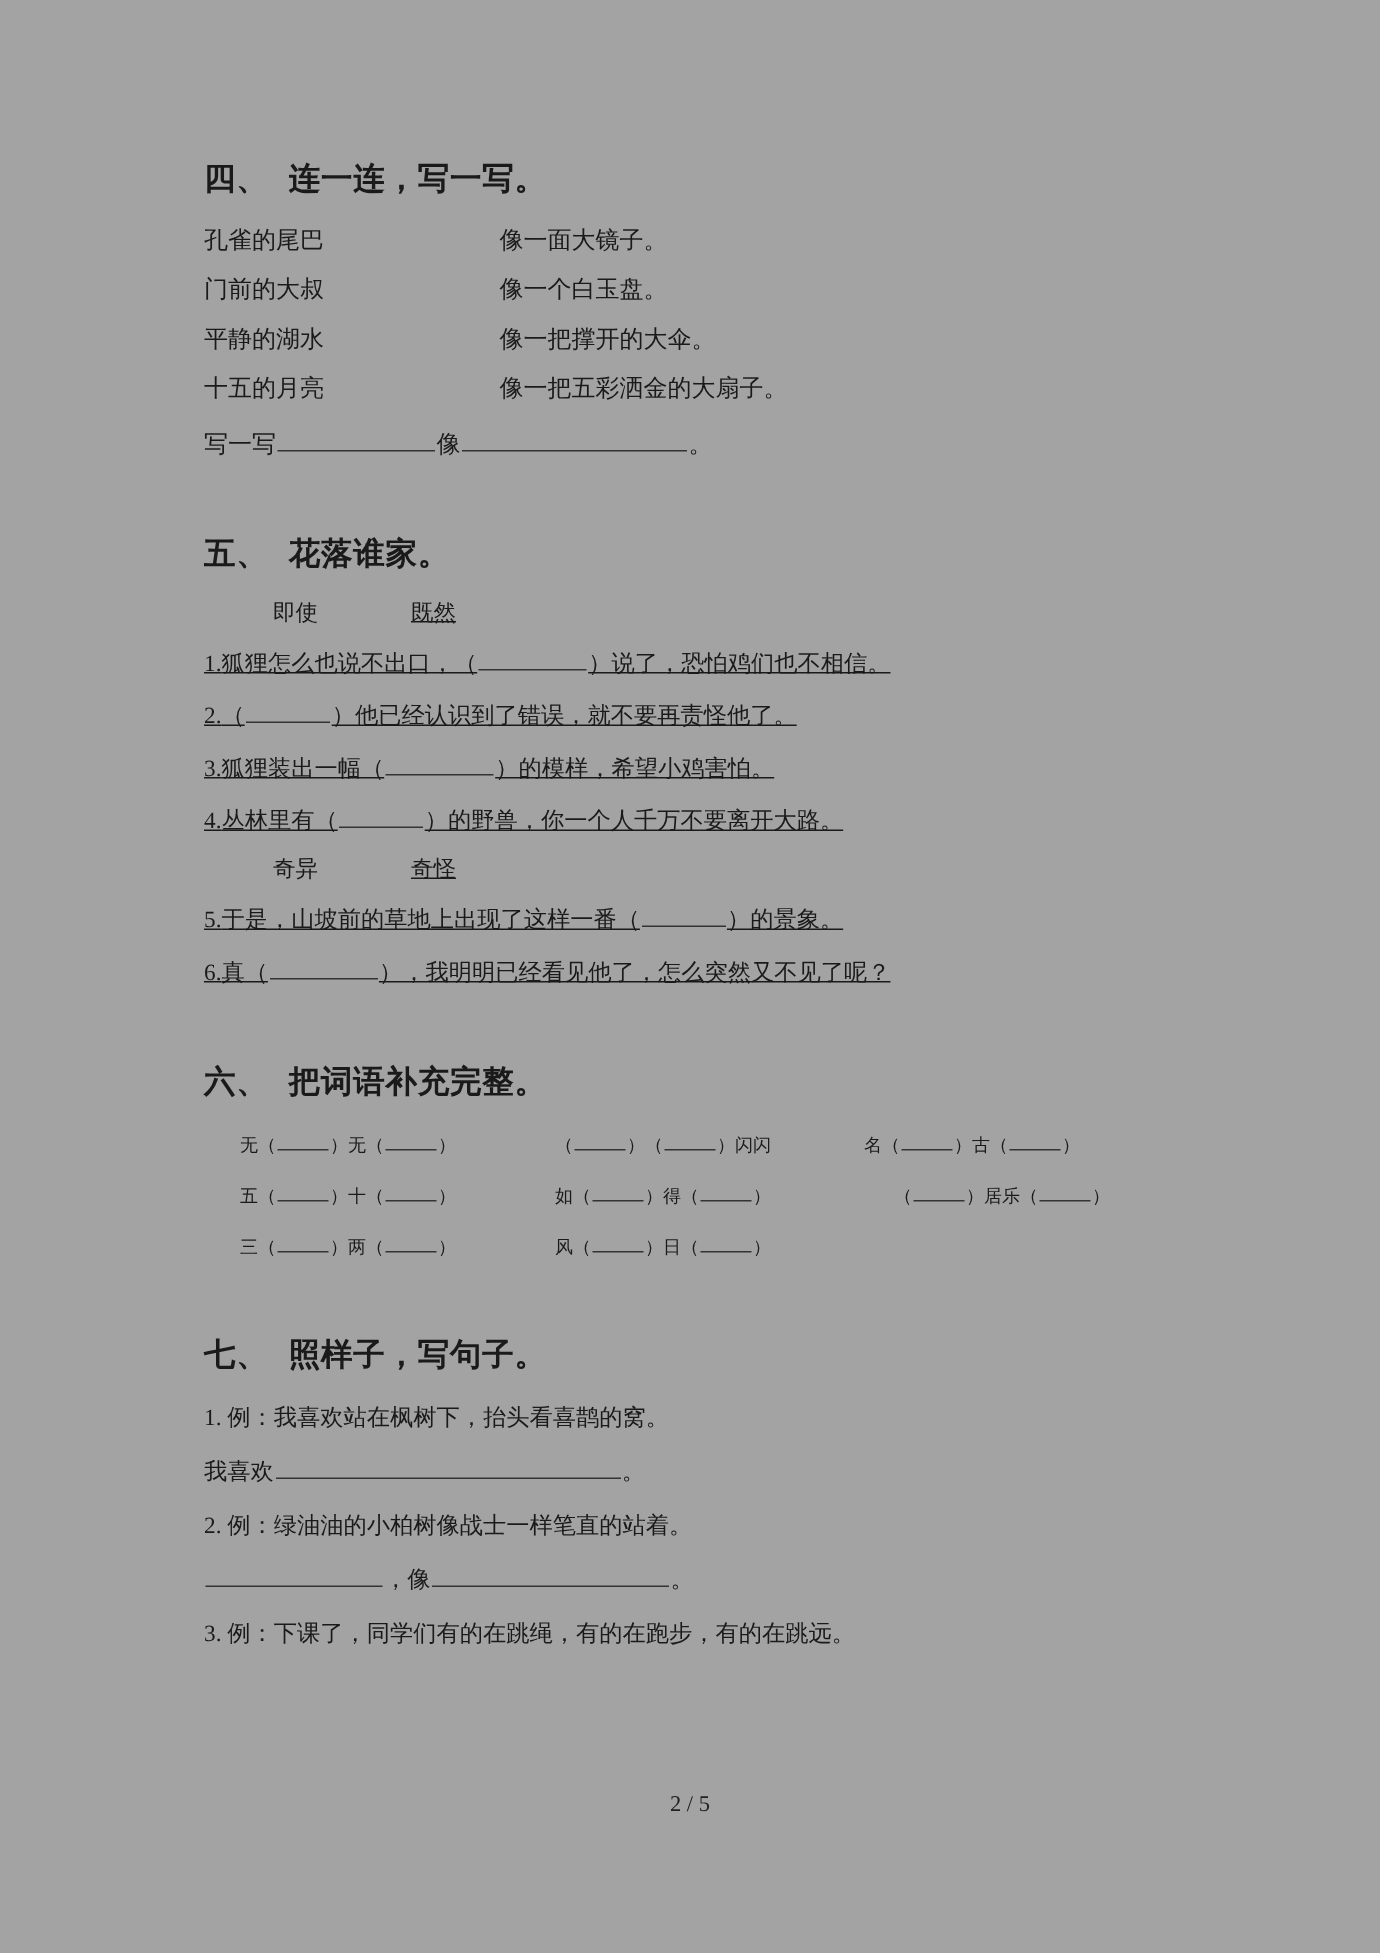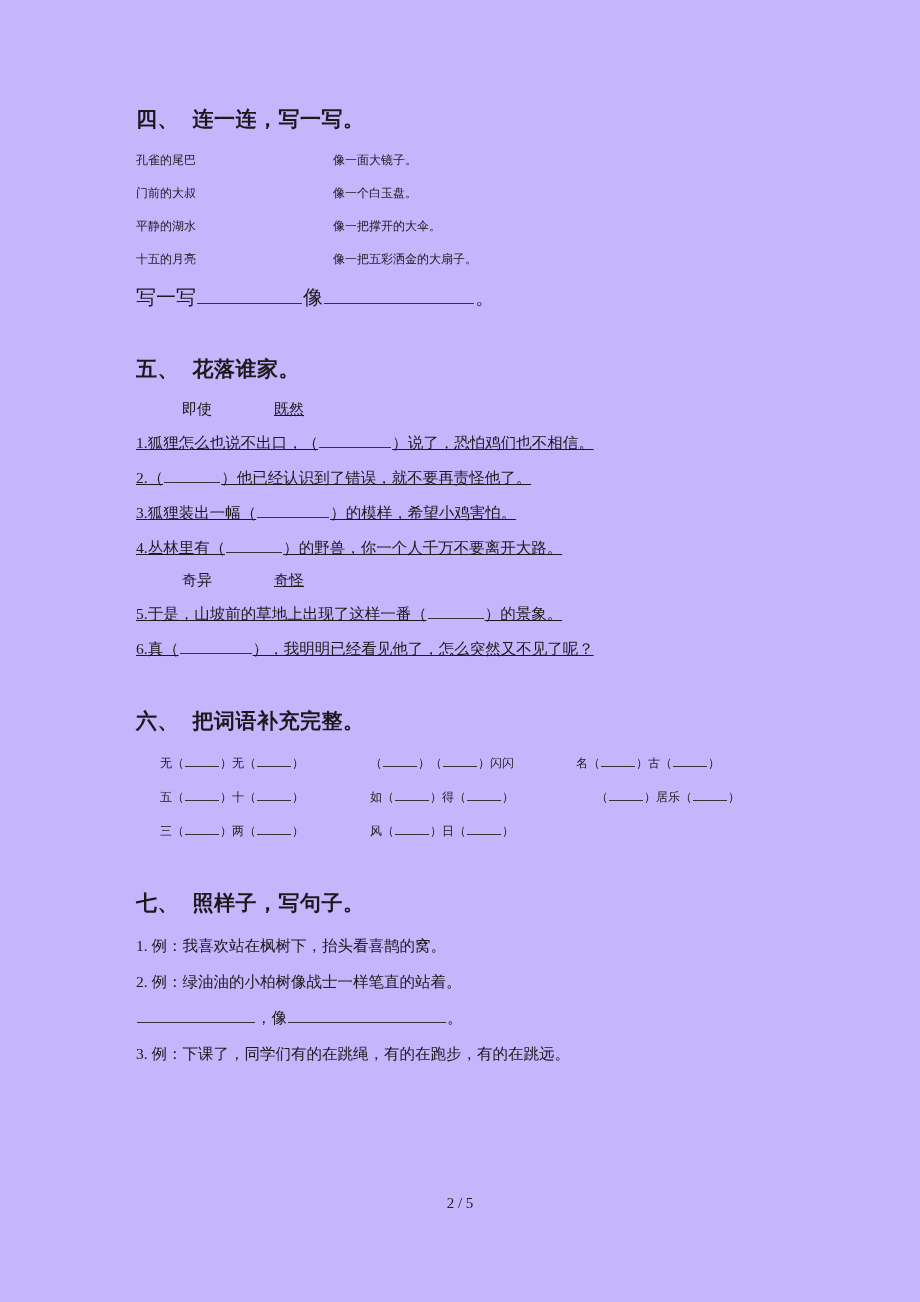--- a/index.html
+++ b/index.html
@@ -9,21 +9,21 @@
   }
   body {
     font-family: "Liberation Serif", "DejaVu Serif", serif;
     color: #1a1a1a;
   }
   .page {
     position: relative;
     width: 920px;
     height: 1302px;
     margin: 0 auto;
-    background: #c4b5fd;
+    background: #a3a3a3;
     overflow: hidden;
     box-sizing: border-box;
   }
   .content {
     position: absolute;
     left: 136px;
     top: 104px;
     width: 680px;
   }
 
@@ -37,29 +37,29 @@
     white-space: pre;
   }
   .sec-head .num { margin-right: 2px; }
 
   .section { margin-bottom: 0; }
   .gap-lg { height: 40px; }
 
   
   .match-row {
     display: flex;
-    font-size: 12px;
+    font-size: 16px;
     line-height: 33px;
     white-space: pre;
   }
   .match-left { width: 197px; flex: 0 0 197px; }
   .match-right { flex: 1; }
 
   .writeline-row {
-    font-size: 20px;
+    font-size: 16px;
     line-height: 34px;
     white-space: pre;
     margin-top: 4px;
   }
 
   
   .blank {
     display: inline-block;
     border-bottom: 1px solid #333;
     vertical-align: baseline;
@@ -202,20 +202,21 @@
         <span class="idiom-c3"></span>
       </div>
     </div>
 
     <div class="gap-lg"></div>
 
     <div class="section">
       <div class="sec-head"><span class="num">七、</span>  <span>照样子，写句子。</span></div>
 
       <div class="ex-line"><span>1.</span> <span>例：我喜欢站在枫树下，抬头看喜鹊的窝。</span></div>
+      <div class="ex-fill"><span>我喜欢</span><span class="blank blank-w230"></span><span>。</span></div>
 
       <div class="ex-line"><span>2.</span> <span>例：绿油油的小柏树像战士一样笔直的站着。</span></div>
       <div class="ex-fill"><span class="blank blank-w118"></span><span>，像</span><span class="blank blank-xxl"></span><span>。</span></div>
 
       <div class="ex-line"><span>3.</span> <span>例：下课了，同学们有的在跳绳，有的在跑步，有的在跳远。</span></div>
     </div>
 
   </div>
 
   <div class="footer">2 / 5</div>

